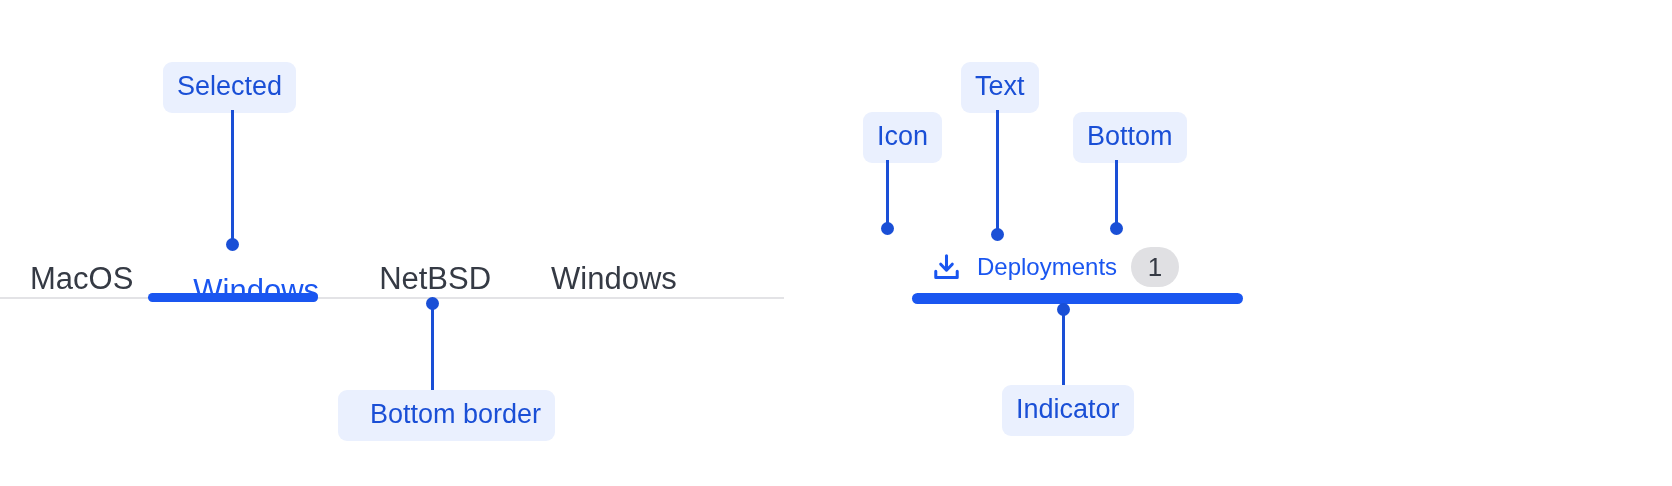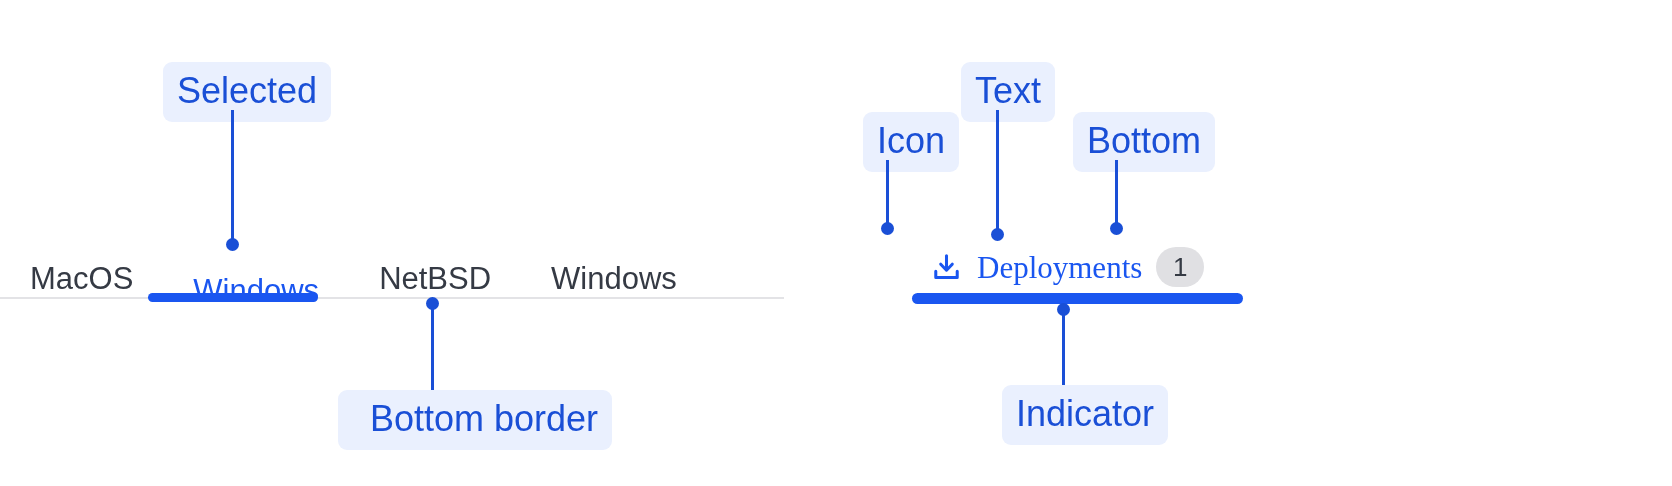--- a/index.html
+++ b/index.html
@@ -18,21 +18,21 @@
     background: #ffffff;
     overflow: hidden;
   }
 
   
   .callout {
     position: absolute;
     background: #eaf0fe;
     color: #1a4fd6;
     border-radius: 9px;
-    font-size: 36px;
+    font-size: 27px;
     line-height: 1;
     padding: 11px 14px 13px 14px;
     white-space: nowrap;
     font-family: "Liberation Sans", sans-serif;
   }
   .leader {
     position: absolute;
     background: #1a4fd6;
     width: 3px;
   }
@@ -106,25 +106,24 @@
     padding: 4px 18px 0 18px;
     cursor: pointer;
   }
   .deploy-icon {
     display: block;
     width: 33px;
     height: 33px;
     color: #1a56f0;
   }
   .deploy-label {
-    font-size: 31px;
+    font-size: 24px;
     line-height: 1;
     color: #1a56f0;
     white-space: nowrap;
-    font-family: Liberation Serif, serif;
   }
   .count-badge {
     display: inline-flex;
     align-items: center;
     justify-content: center;
     min-width: 22px;
     height: 40px;
     padding: 0 13px;
     border-radius: 20px;
     background: #e0e0e3;

